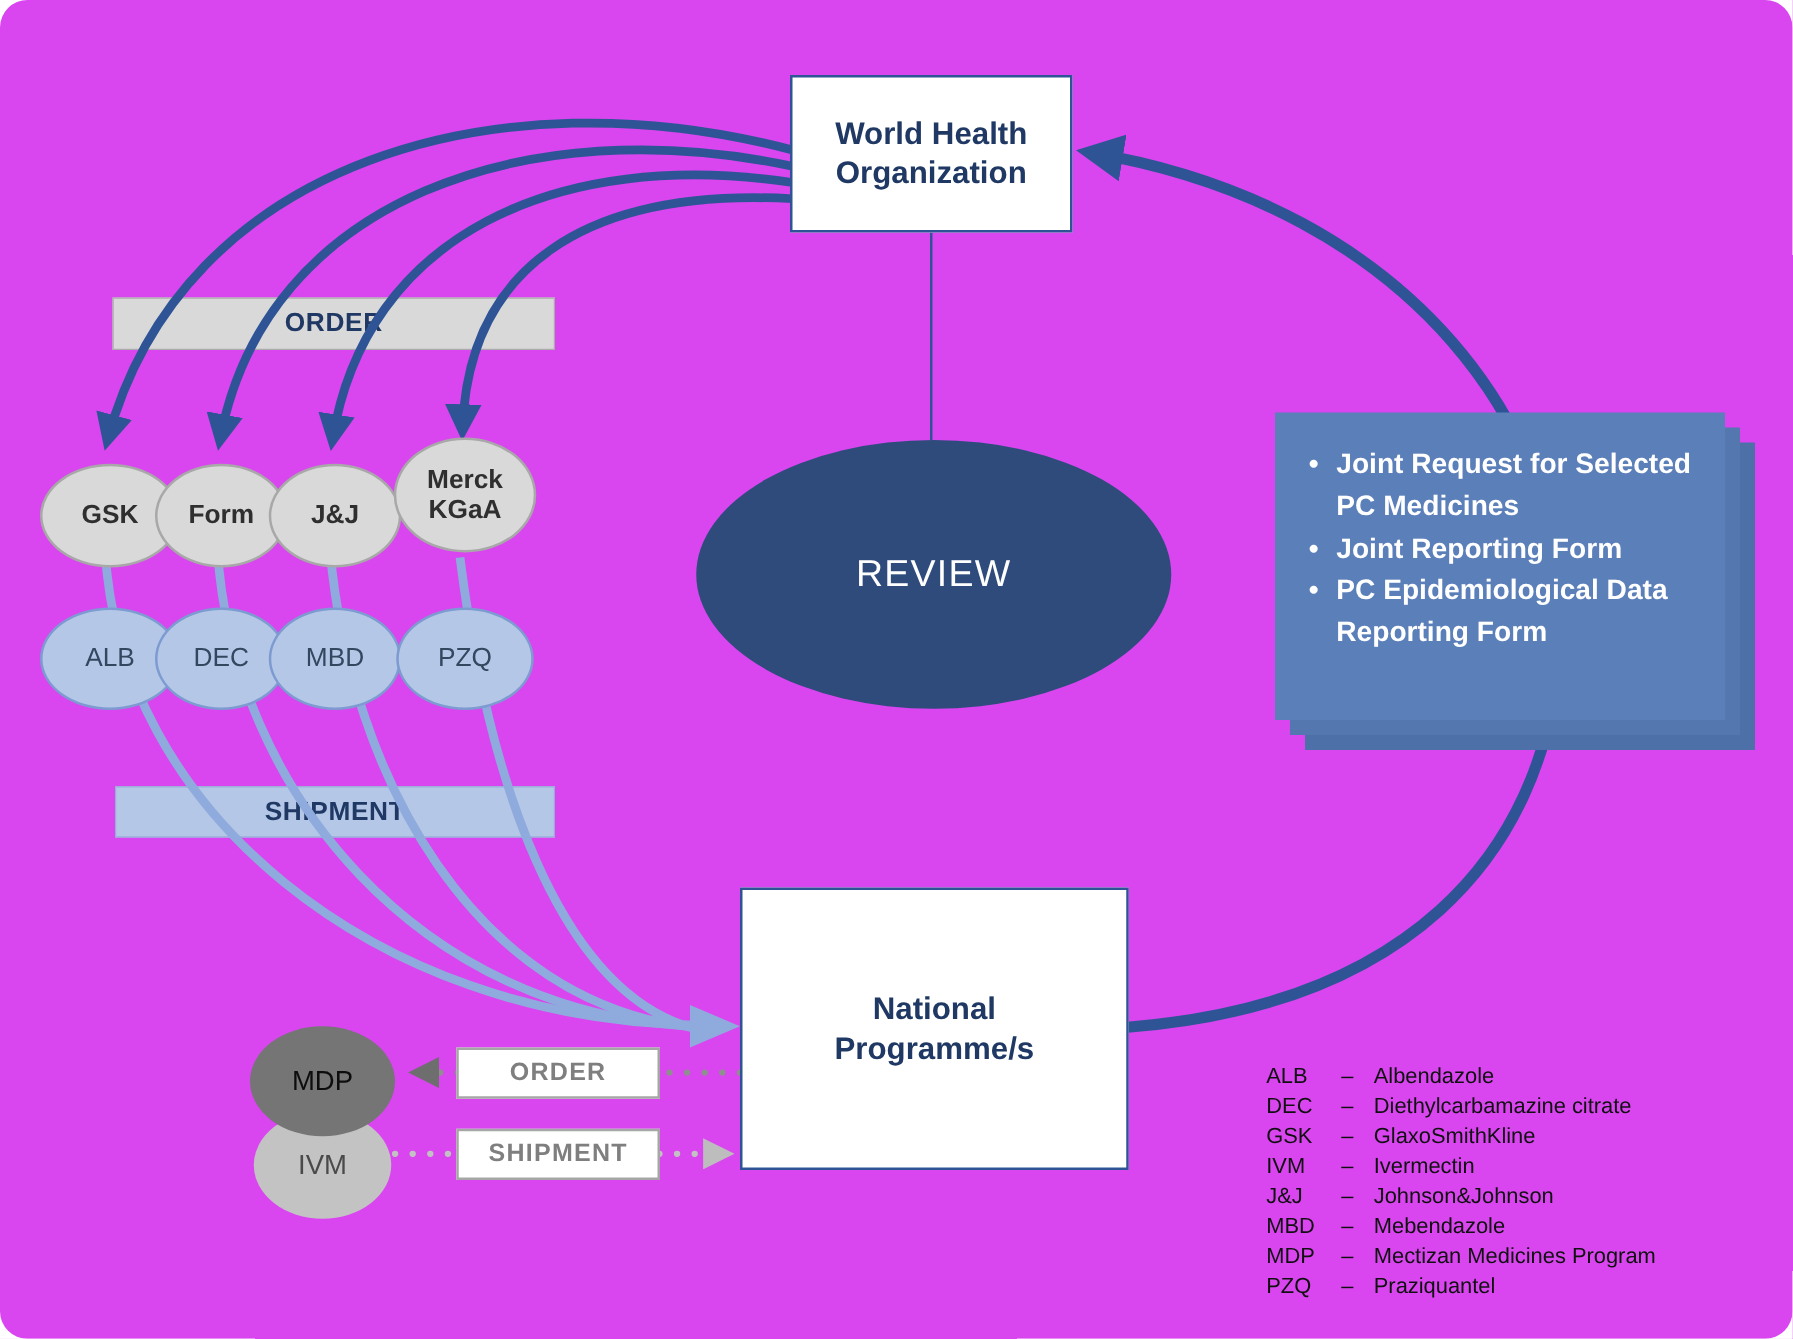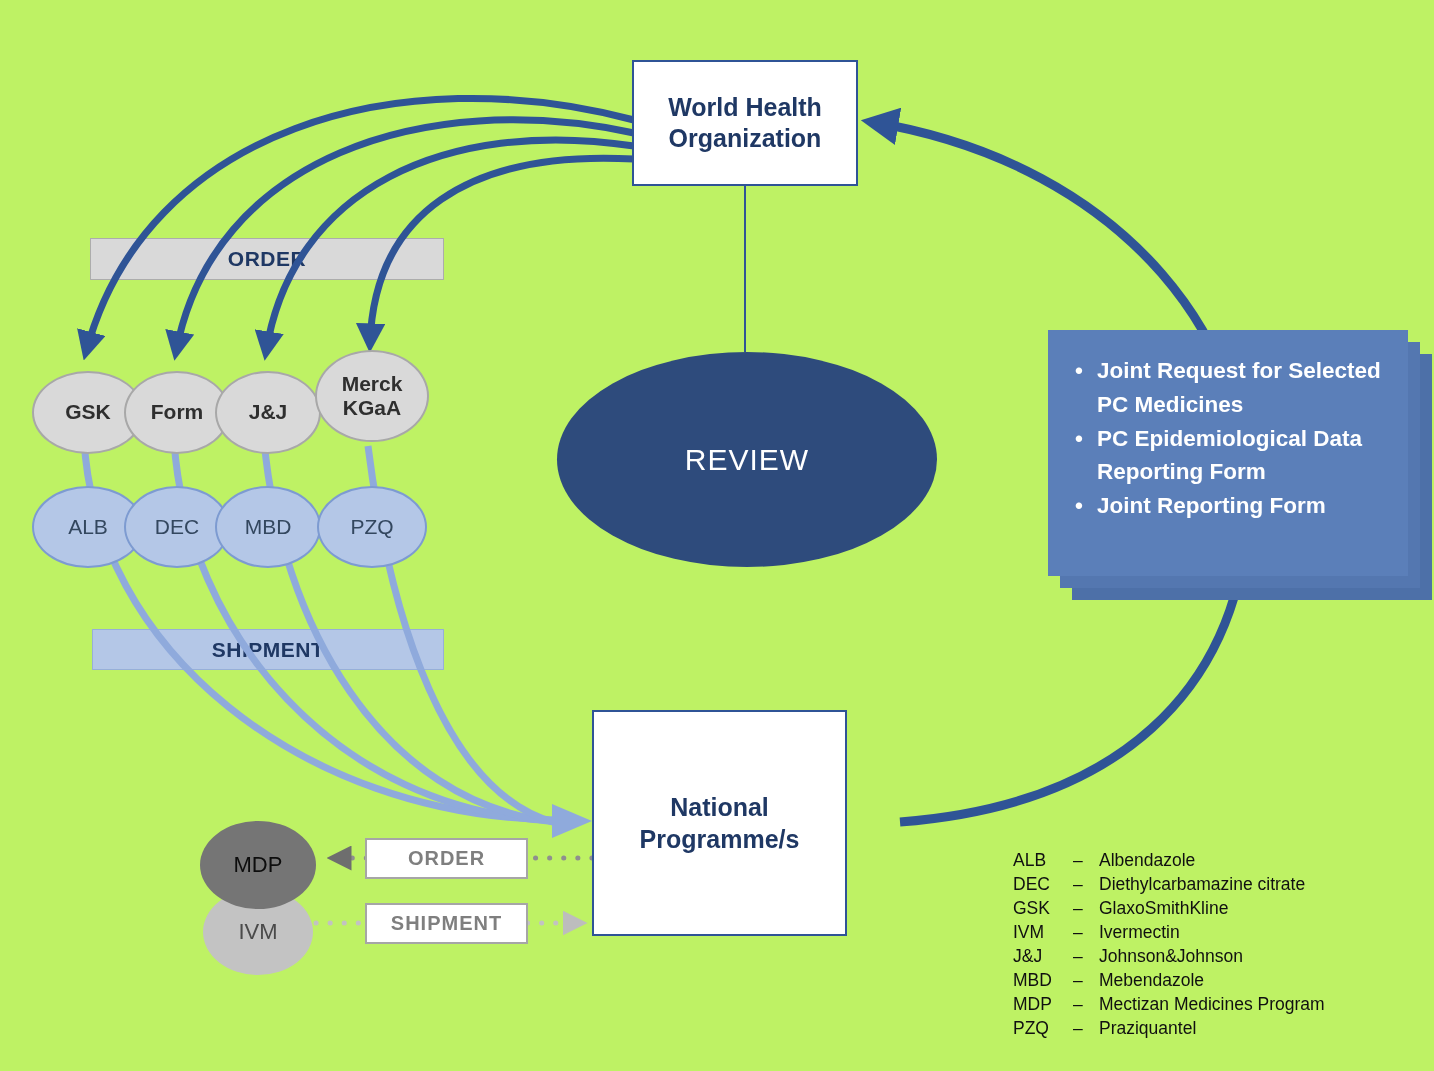--- a/index.html
+++ b/index.html
@@ -1,18 +1,18 @@
 <!DOCTYPE html>
 <html><head>
 <meta charset="utf-8">
 <style>
   * { margin:0; padding:0; box-sizing:border-box; }
   html,body { background:#ffffff; }
   body { font-family:"Liberation Sans", sans-serif; }
-  .canvas { position:relative; width:1434px; height:1071px; background:#bef264; overflow:hidden; }
+  .canvas { position:relative; width:1434px; height:1071px; background:#d946ef; overflow:hidden;border-radius:22px; }
 
   .node { position:absolute; display:flex; align-items:center; justify-content:center; text-align:center; }
 
   
   #arrows { position:absolute; left:0; top:0; z-index:2; pointer-events:none; }
 
   #who-box { left:632px; top:60px; width:226px; height:126px; background:#fff;
              border:2px solid #2F5496; color:#1F3864; font-size:25px; font-weight:bold;
              line-height:1.25; z-index:3; }
   #who-box .inner { width:185px; }
@@ -35,26 +35,26 @@
   #company-jj    { left:215px; top:371px; width:106px; height:83px; }
   #company-merck { left:315px; top:350px; width:114px; height:92px; padding:0 14px; }
 
   .medicine { background:#B4C7E7; border:2px solid #7D9BD1; border-radius:50%;
               color:#33475F; font-size:21px; z-index:3; }
   #medicine-alb { left:32px;  top:486px; width:112px; height:82px; }
   #medicine-dec { left:124px; top:486px; width:106px; height:82px; }
   #medicine-mbd { left:215px; top:486px; width:106px; height:82px; }
   #medicine-pzq { left:317px; top:486px; width:110px; height:82px; }
 
-  #np-box { left:592px; top:710px; width:255px; height:226px; background:#fff;
+  #np-box { left:592px; top:710px; width:311px; height:226px; background:#fff;
             border:2px solid #2F5496; color:#1F3864; font-size:25px; font-weight:bold;
             line-height:1.3; z-index:3; }
   #np-box .inner { width:185px; }
 
-  #panel-stack { position:absolute; left:1020px; top:330px; width:386px; height:272px; z-index:3;margin-left:28px; }
+  #panel-stack { position:absolute; left:1020px; top:330px; width:386px; height:272px; z-index:3; }
   .panel-card { position:absolute; width:360px; height:246px; }
   .panel-back2 { left:24px; top:24px; background:#4D70A8; }
   .panel-back1 { left:12px; top:12px; background:#5477B0; }
   .panel-front { left:0; top:0; background:#5B7FB9; padding:24px 18px 0 22px; }
   .panel-list { list-style:none; color:#ffffff; font-size:22.5px; font-weight:bold; line-height:1.5; }
   .panel-list li { position:relative; padding-left:27px; }
   .panel-list li::before { content:"\2022"; position:absolute; left:5px; }
 
   #mdp-ellipse { left:200px; top:821px; width:116px; height:88px; background:#757575;
                  color:#0d0d0d; font-size:22px; border-radius:50%; z-index:4; }
@@ -154,25 +154,25 @@
 
   <div id="panel-stack">
     <div class="panel-card panel-back2"></div>
     <div class="panel-card panel-back1"></div>
     <div class="panel-card panel-front">
       <ul class="panel-list">
         <li>
           <span>Joint Request for Selected PC Medicines</span>
         </li>
         <li>
+          <span>Joint Reporting Form</span>
+        </li>
+        <li>
           <span>PC Epidemiological Data Reporting Form</span>
         </li>
-        <li>
-          <span>Joint Reporting Form</span>
-        </li>
       </ul>
     </div>
   </div>
 
   <div class="node" id="mdp-ellipse">
     <span>MDP</span>
   </div>
   <div class="node" id="ivm-ellipse">
     <span>IVM</span>
   </div>

